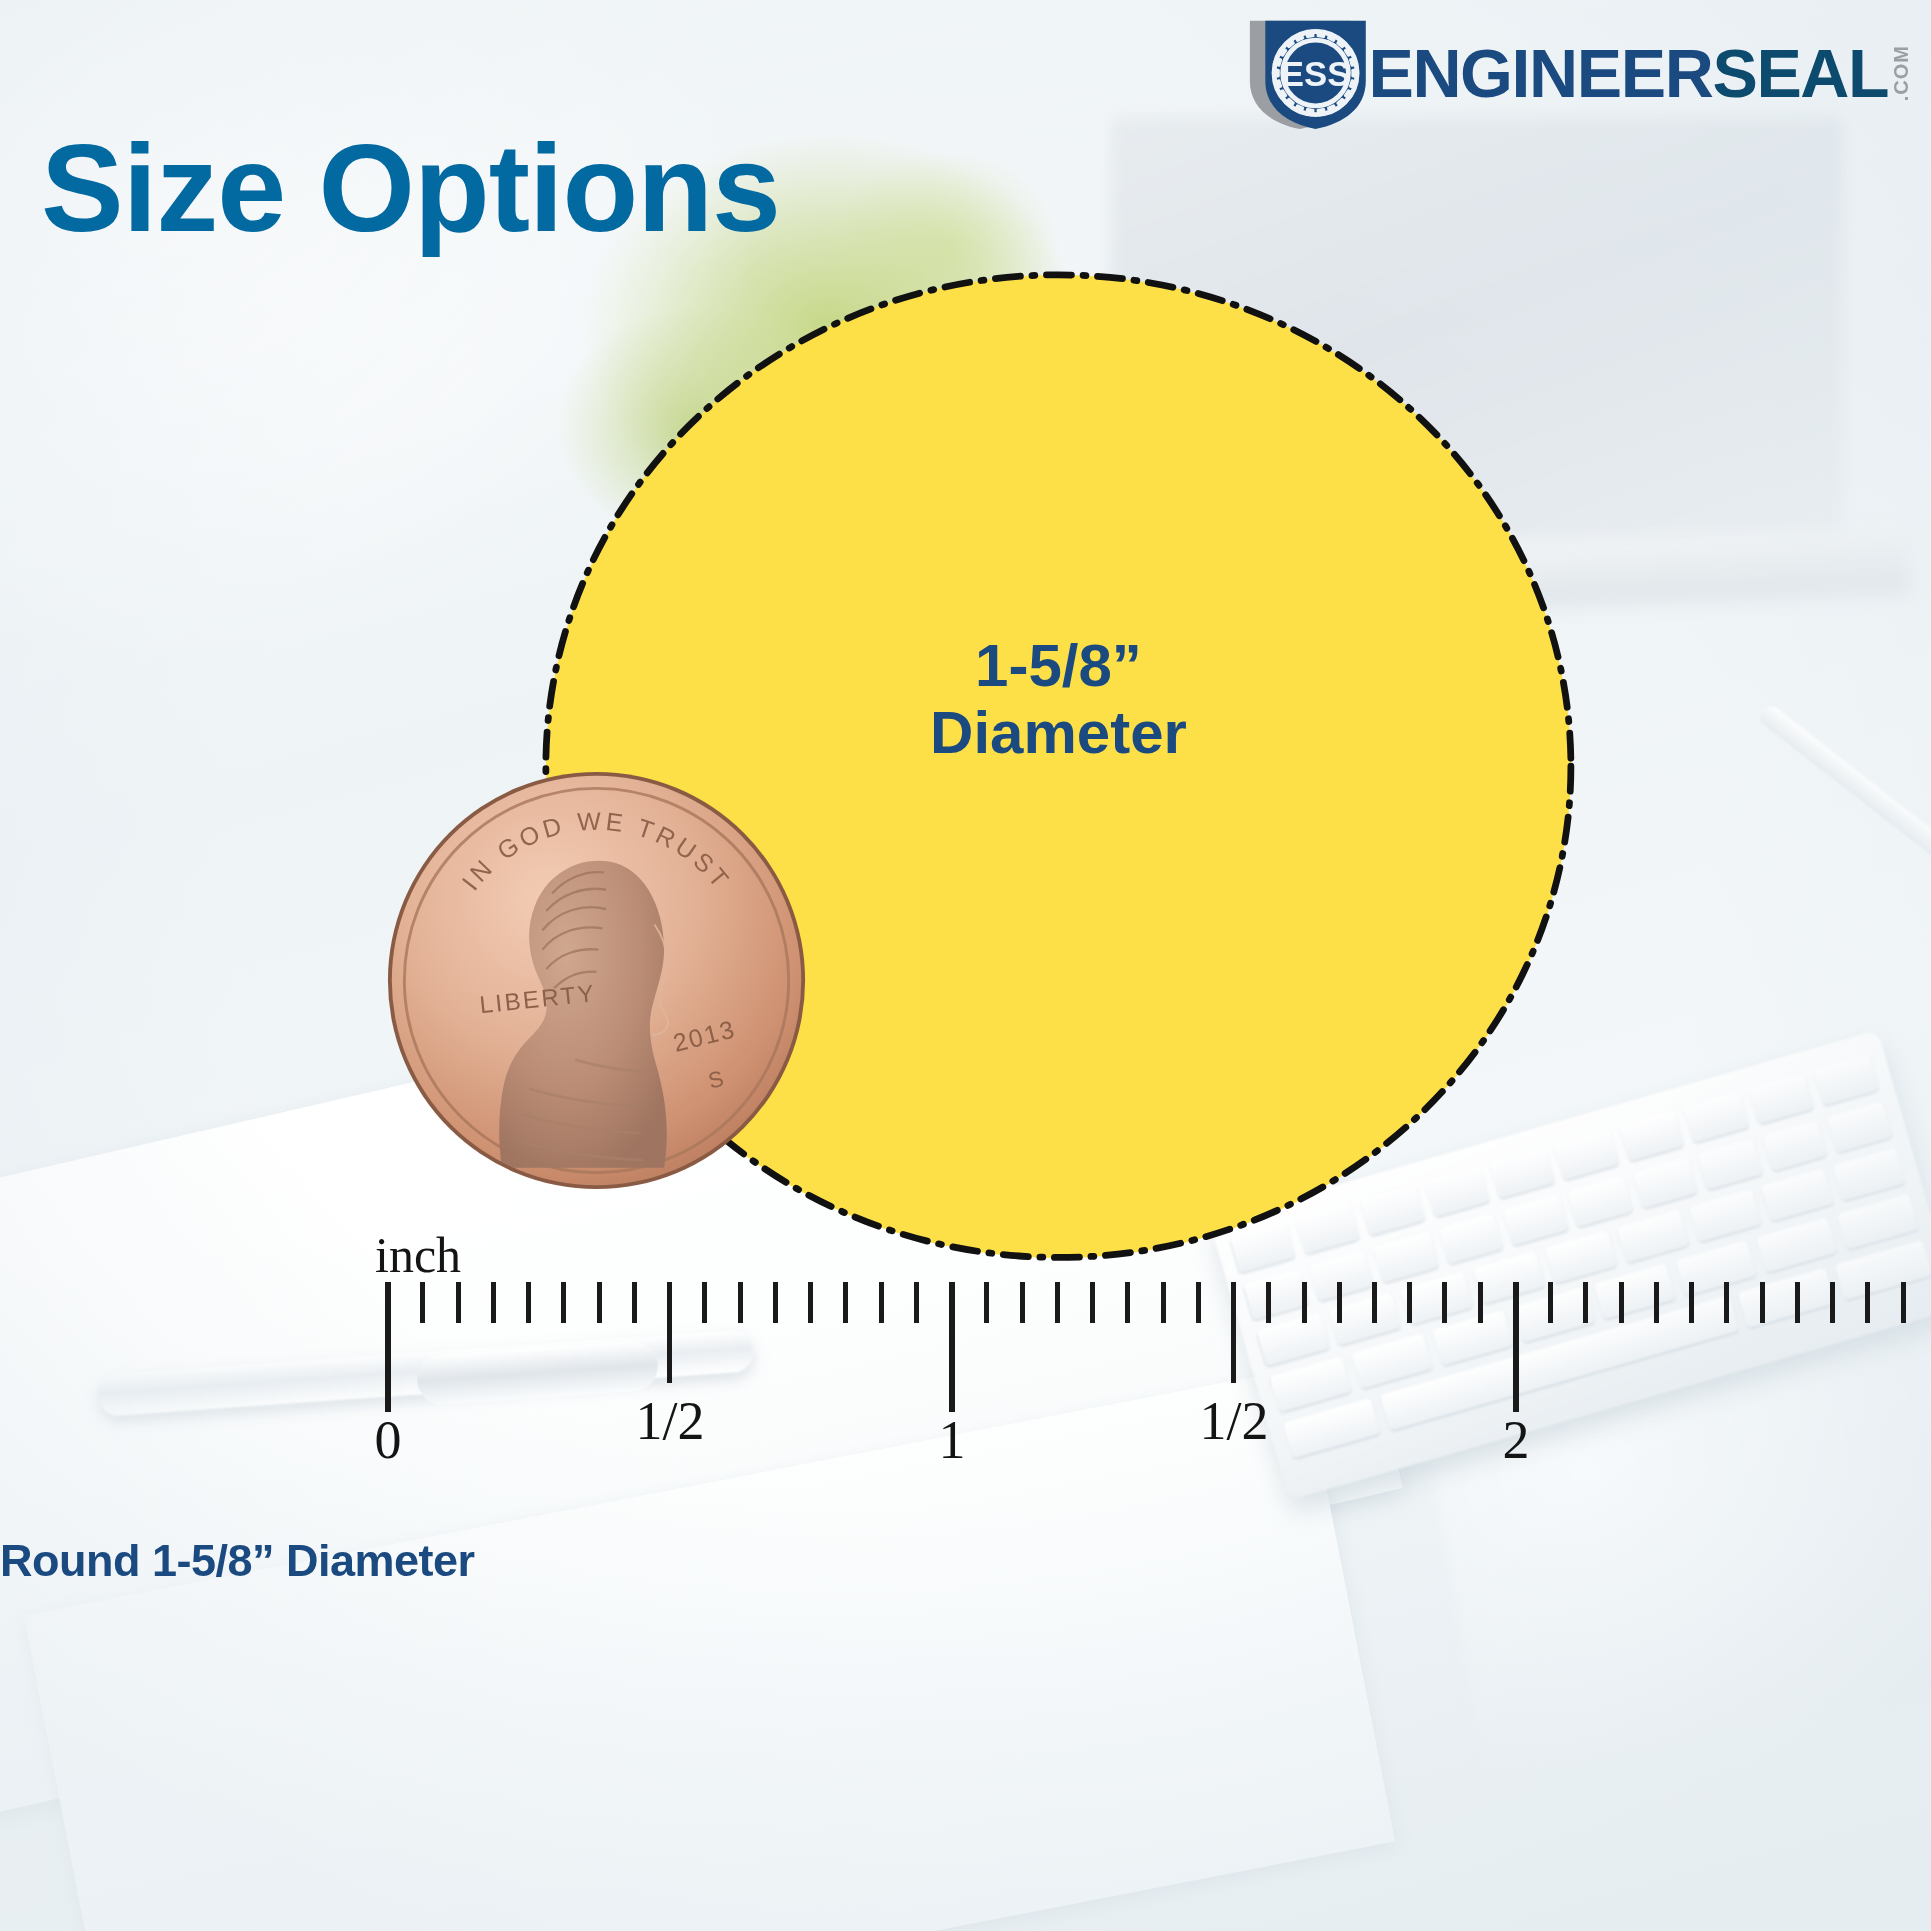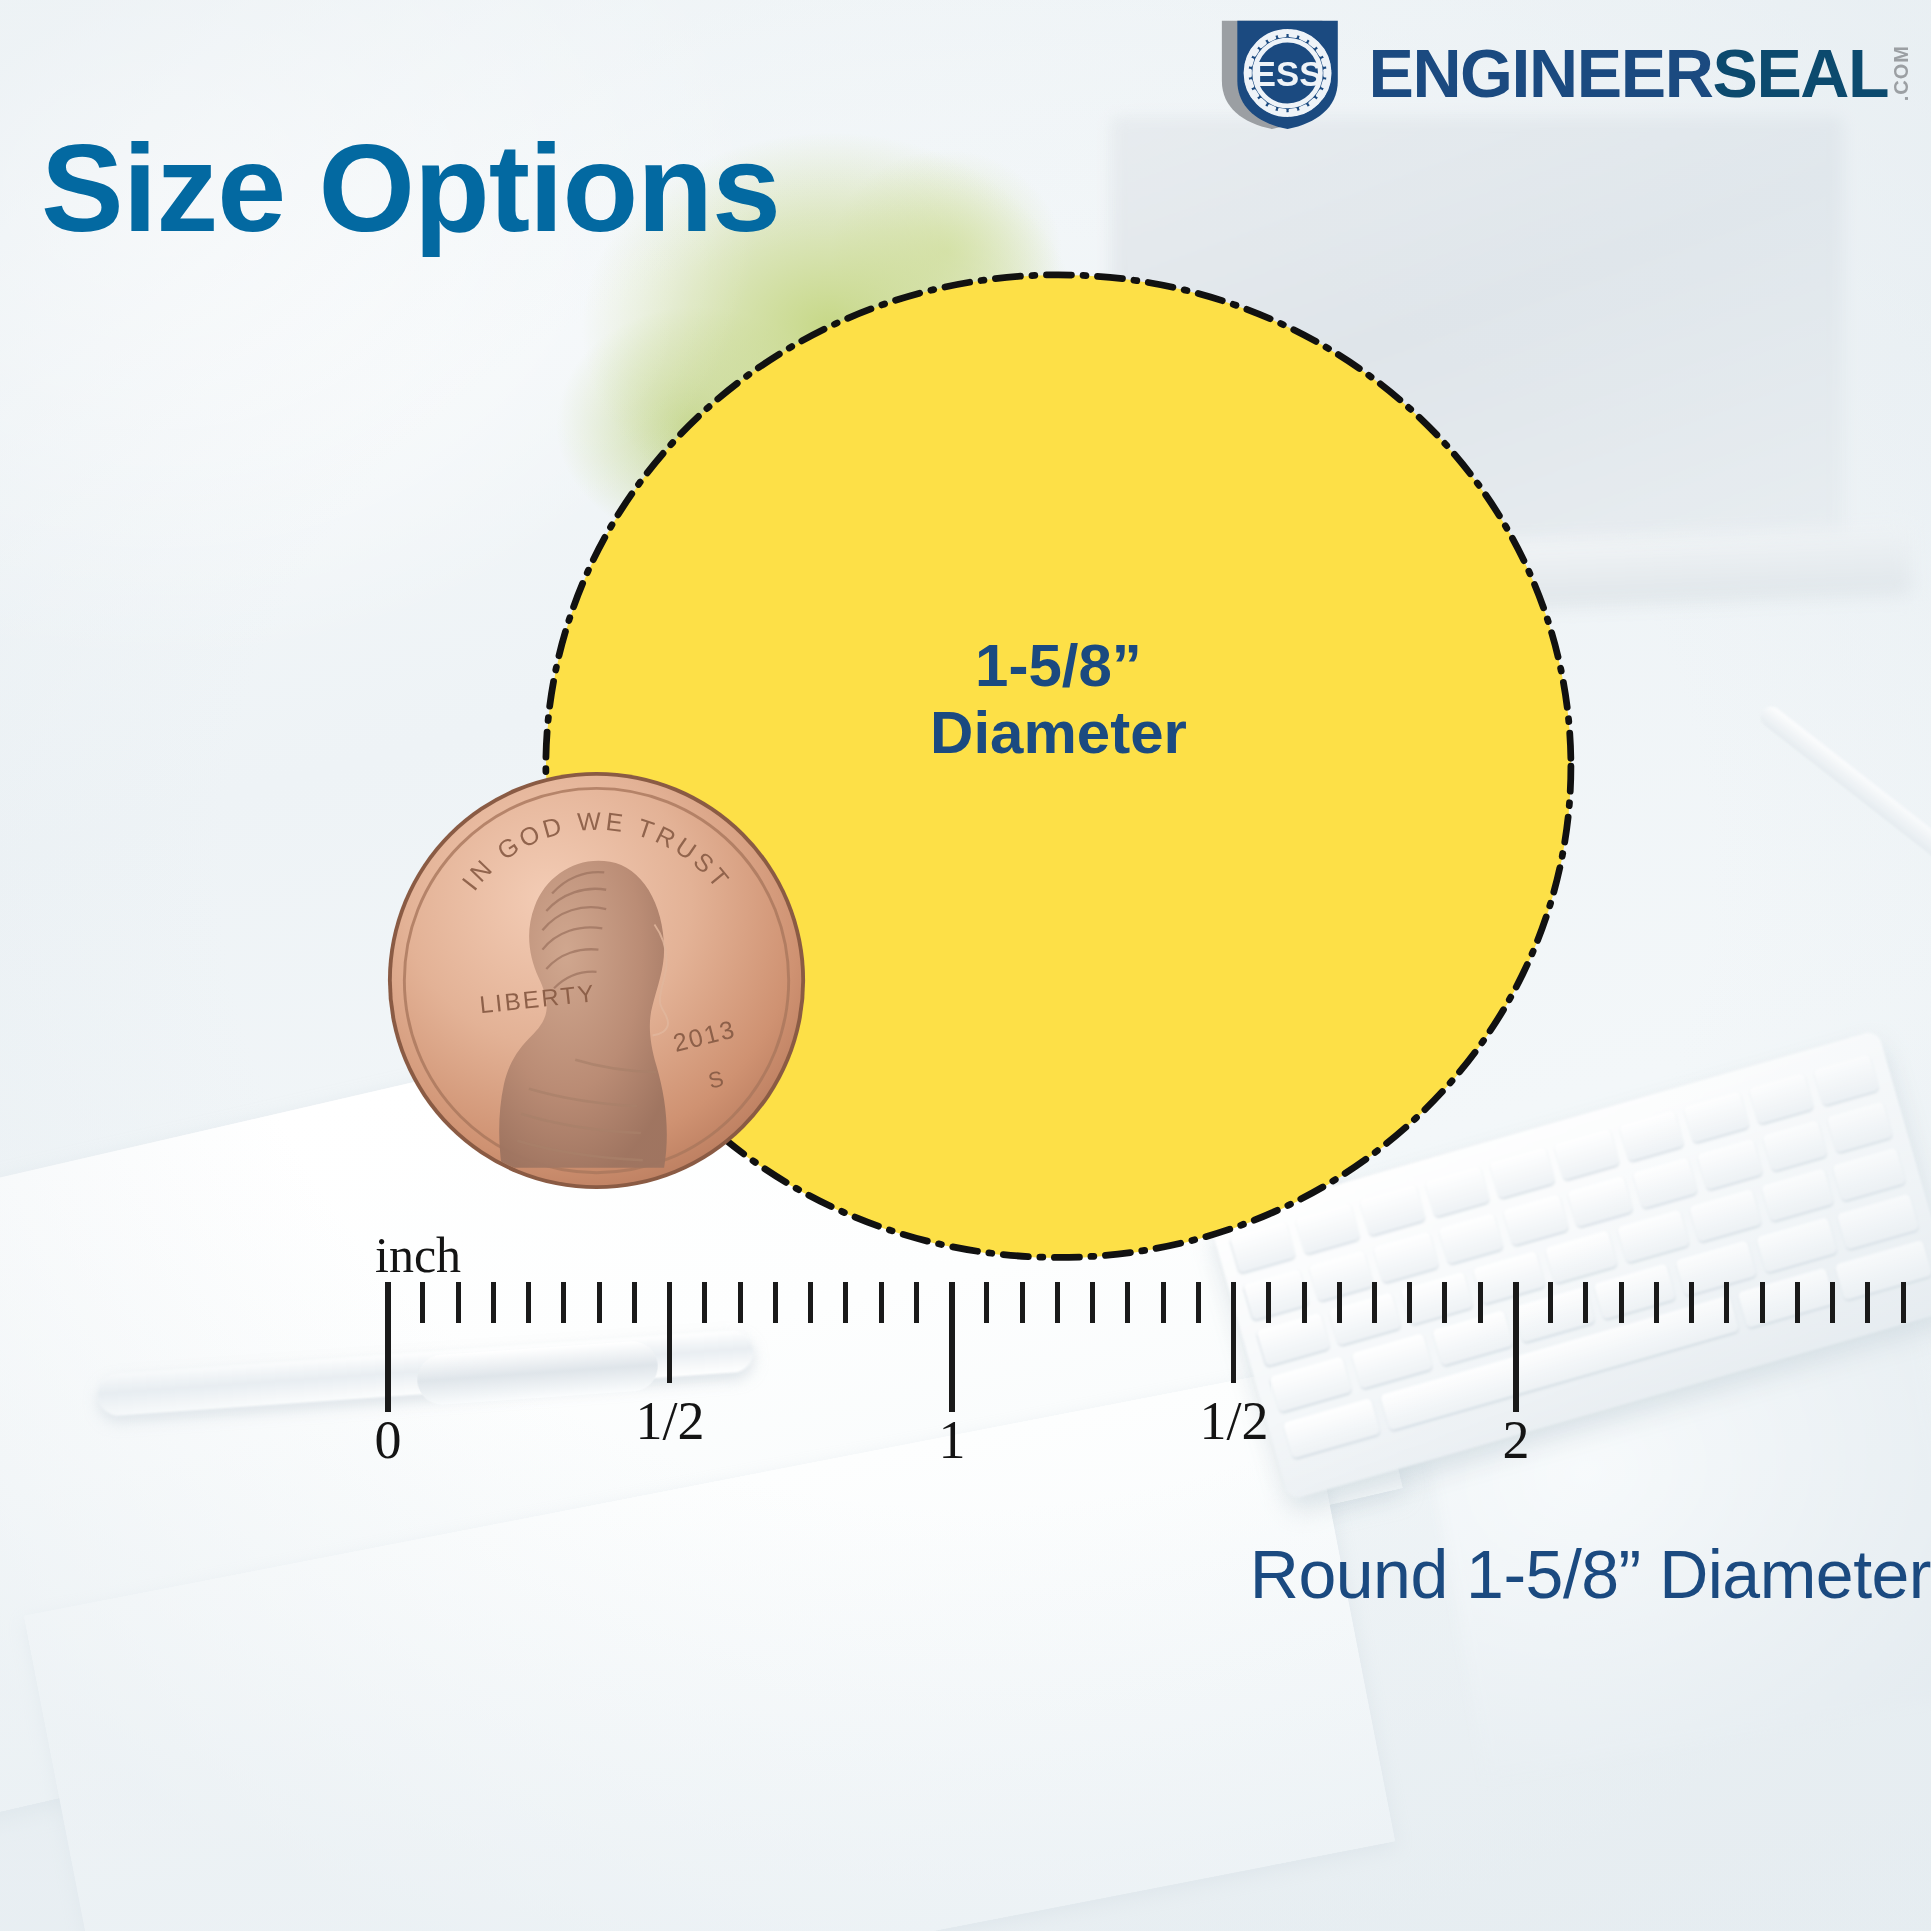--- a/index.html
+++ b/index.html
@@ -149,21 +149,21 @@
     line-height: 1;
   }
 
   
   .logo {
     position: absolute;
     right: 21px; top: 17.4px;
     height: 114px;
     display: flex;
     align-items: center;
-    gap: 30px;
+    gap: 2px;
   }
   .logo-mark { position: relative; width: 126px; height: 114px; }
   .logo-text {
     display: flex;
     font-weight: 700;
     font-size: 68px;
     letter-spacing: -1.4px;
     line-height: .85;
   }
   .logo-text .t-eng { color: #1b4a80; }
@@ -228,24 +228,24 @@
     color: #141414;
     transform: translateX(-50%);
     white-space: nowrap;
   }
 
   
   .caption {
     position: absolute;
     left: 0; right: 0;
     top: 1535px;
-    text-align: right;
+    text-align: left;
     color: #1b4a80;
-    font-weight: 400;
-    font-size: 68px;
+    font-weight: 700;
+    font-size: 45px;
     letter-spacing: -0.5px;
   }
 </style>
 </head>
 <body>
 
 <div id="page">
 
   <div class="bg"></div>
   <div class="bg-laptop"></div>

